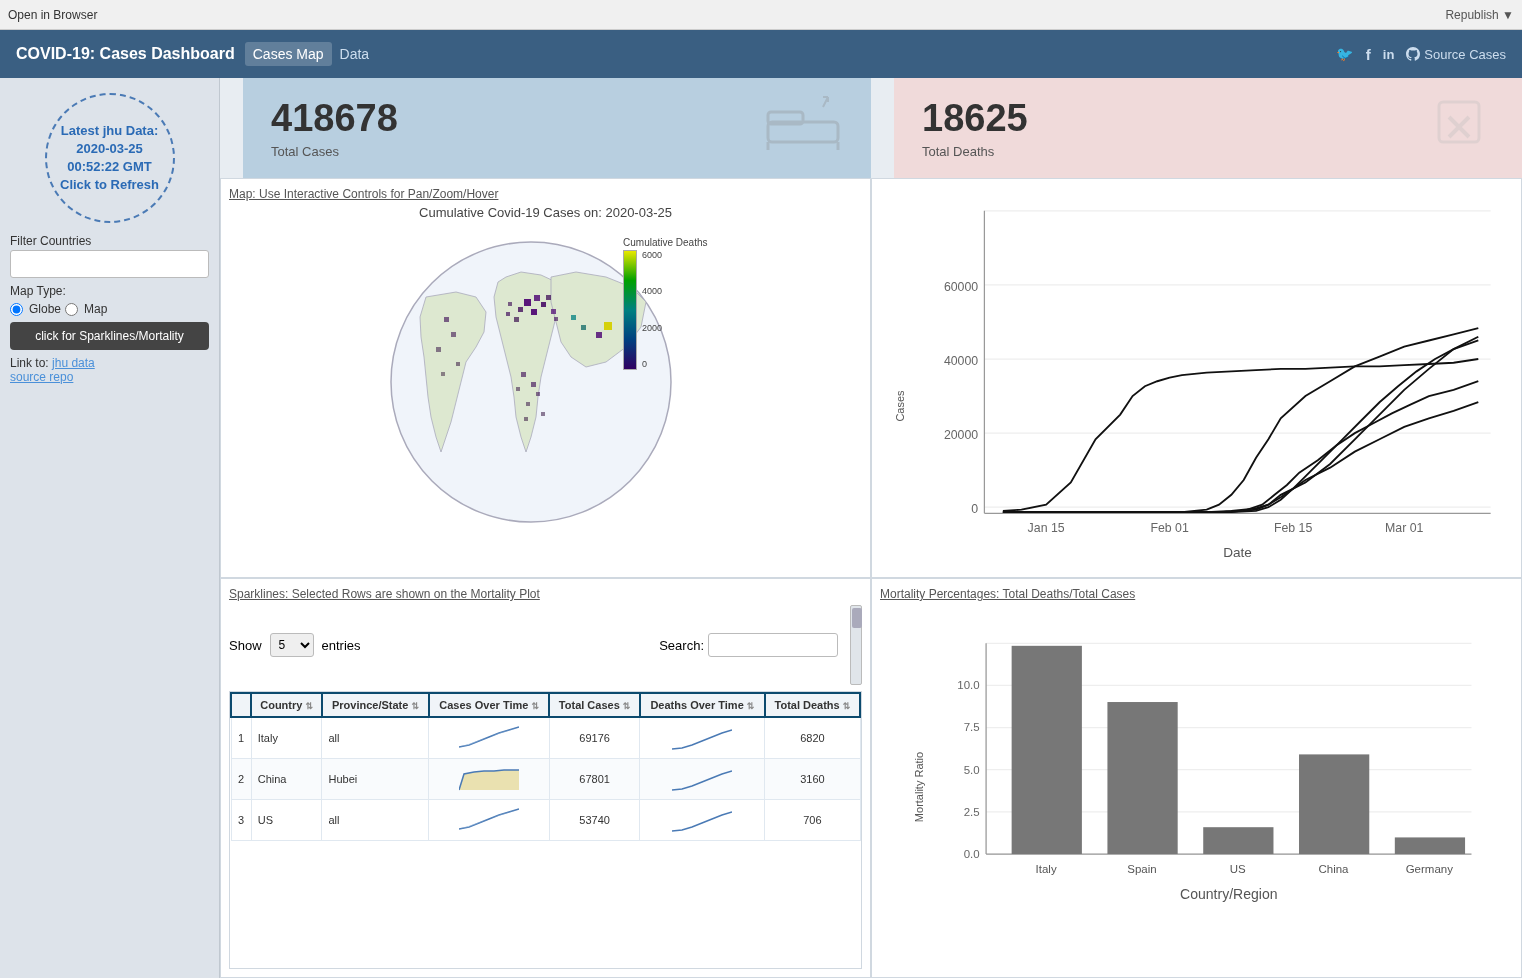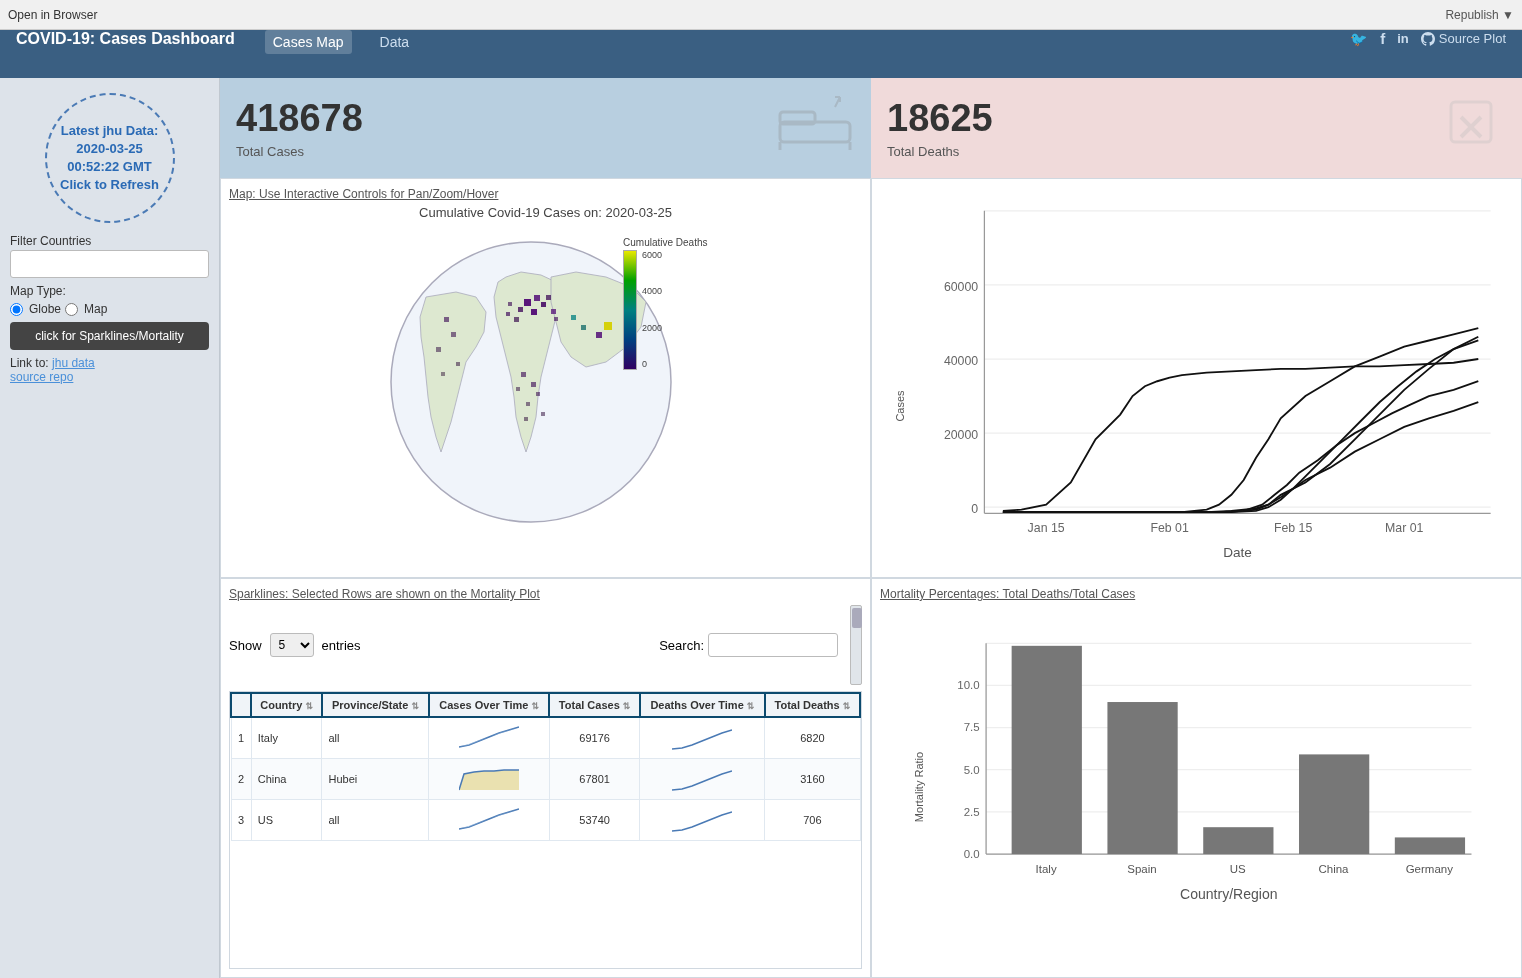--- a/index.html
+++ b/index.html
@@ -15,23 +15,22 @@
       padding: 0 8px;
       font-size: 12px;
       color: #333;
     }
 
     
     #navbar {
       height: 48px;
       background: #3a5f82;
       display: flex;
-      align-items: flex-start;
+      align-items: center;
       padding: 0 16px;
-      gap: 20px;
     }
     #navbar .app-title {
       color: #fff;
       font-size: 16px;
       font-weight: bold;
       margin-right: 10px;
     }
     #navbar .nav-link {
       color: #cde;
       font-size: 14px;
@@ -113,24 +112,25 @@
       flex: 1;
       display: grid;
       grid-template-columns: 1fr 1fr;
       grid-template-rows: 100px 1fr 1fr;
       gap: 0;
       overflow: hidden;
     }
 
     
     .stat-card {
-      padding: 16px 16px;
+      padding: 16px 28px;
       display: flex;
       align-items: center;
       justify-content: space-between;
+      margin-left: 23px;
     }
     .stat-card.blue { background: #b8cfe0; }
     .stat-card.pink { background: #f0dada; }
     .stat-number { font-size: 38px; font-weight: bold; color: #333; }
     .stat-label { font-size: 13px; color: #555; margin-top: 4px; }
     .stat-icon { opacity: 0.3; font-size: 50px; color: #666; }
 
     
     .map-panel {
       background: #fff;
@@ -288,21 +288,21 @@
   <span class="nav-link">Data</span>
   <div class="nav-spacer"></div>
   <div class="social-icons">
     <span class="social-icon">🐦</span>
     <span class="social-icon" style="font-weight:bold;font-size:15px;">f</span>
     <span class="social-icon" style="font-weight:bold;font-size:13px;">in</span>
     <span class="source-code">
       <svg width="14" height="14" viewBox="0 0 16 16" fill="#cde">
           <path d="M8 0C3.58 0 0 3.58 0 8c0 3.54 2.29 6.53 5.47 7.59.4.07.55-.17.55-.38 0-.19-.01-.82-.01-1.49-2.01.37-2.53-.49-2.69-.94-.09-.23-.48-.94-.82-1.13-.28-.15-.68-.52-.01-.53.63-.01 1.08.58 1.23.82.72 1.21 1.87.87 2.33.66.07-.52.28-.87.51-1.07-1.78-.2-3.64-.89-3.64-3.95 0-.87.31-1.59.82-2.15-.08-.2-.36-1.02.08-2.12 0 0 .67-.21 2.2.82.64-.18 1.32-.27 2-.27.68 0 1.36.09 2 .27 1.53-1.04 2.2-.82 2.2-.82.44 1.1.16 1.92.08 2.12.51.56.82 1.27.82 2.15 0 3.07-1.87 3.75-3.65 3.95.29.25.54.73.54 1.48 0 1.07-.01 1.93-.01 2.2 0 .21.15.46.55.38A8.013 8.013 0 0016 8c0-4.42-3.58-8-8-8z"></path>
         </svg>
-      <span>Source Plot</span>
+      <span>Source Cases</span>
     </span>
   </div>
 </div>
 
 <div id="main">
 
   <div id="sidebar">
     <div class="refresh-circle">
       <span>Latest jhu Data:</span>
       <span>2020-03-25</span>

